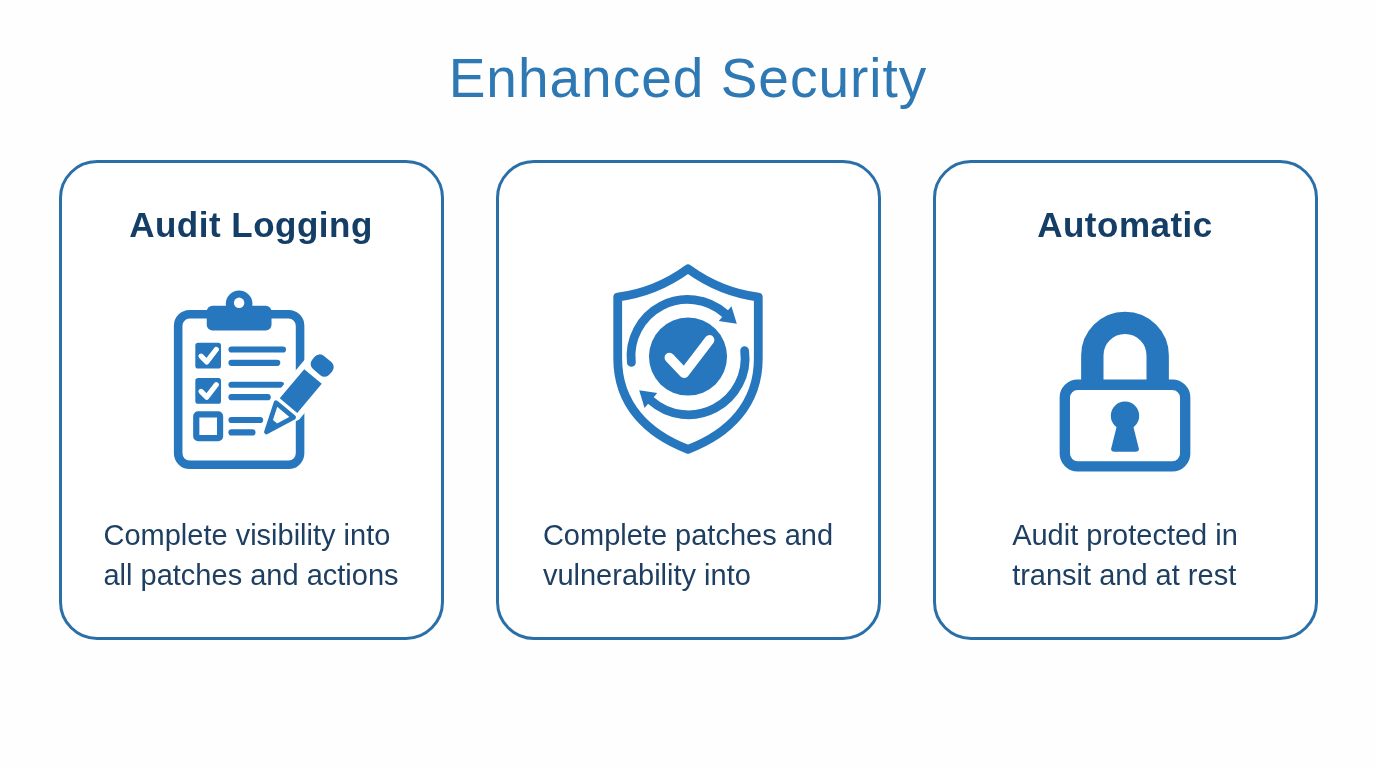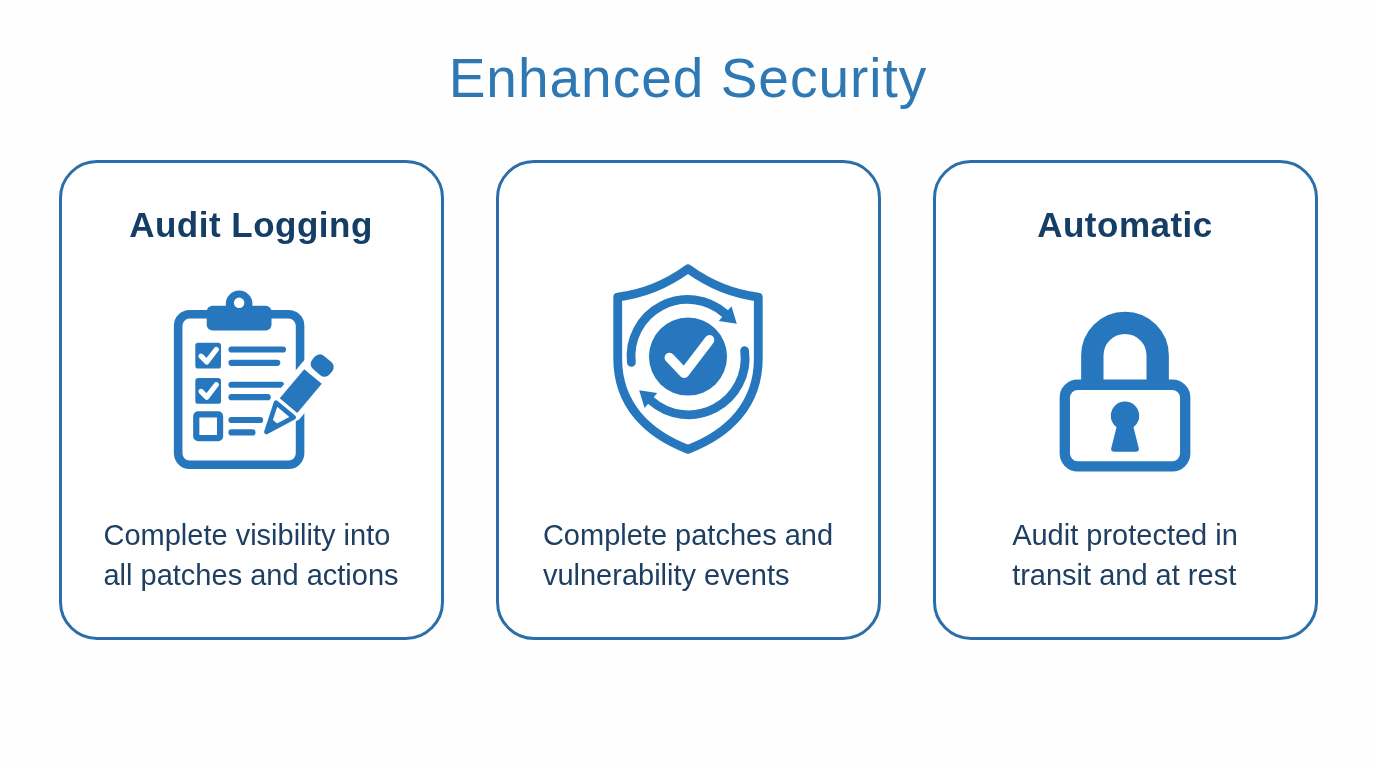--- a/index.html
+++ b/index.html
@@ -128,21 +128,21 @@
           <polyline points="81,103 96,119 122,85" stroke="#ffffff" stroke-width="10" stroke-linecap="round" stroke-linejoin="round"></polyline>
 
           <path d="M42 108 A 58 58 0 0 1 138 58" stroke="var(--icon-blue)" stroke-width="9" stroke-linecap="round"></path>
           <polygon points="150,68.5 144.5,50.4 131.5,65.6" fill="var(--icon-blue)"></polygon>
           <path d="M158 96 A 58 58 0 0 1 62 147" stroke="var(--icon-blue)" stroke-width="9" stroke-linecap="round"></path>
           <polygon points="50,136.5 55.5,154.6 68.5,139.4" fill="var(--icon-blue)"></polygon>
         </svg>
       </div>
       <p class="desc">
         <span>Complete patches and</span><br>
-        <span>vulnerability events</span>
+        <span>vulnerability into</span>
       </p>
     </section>
 
     <section class="card">
       <h2 class="card-title">Automatic</h2>
       <div class="icon-wrap">
         <svg width="172" height="194" viewBox="0 0 200 225" fill="none">
 
           <path d="M62 125 L62 84 A 38 38 0 0 1 138 84 L138 125" stroke="var(--icon-blue)" stroke-width="26" fill="none"></path>
 

